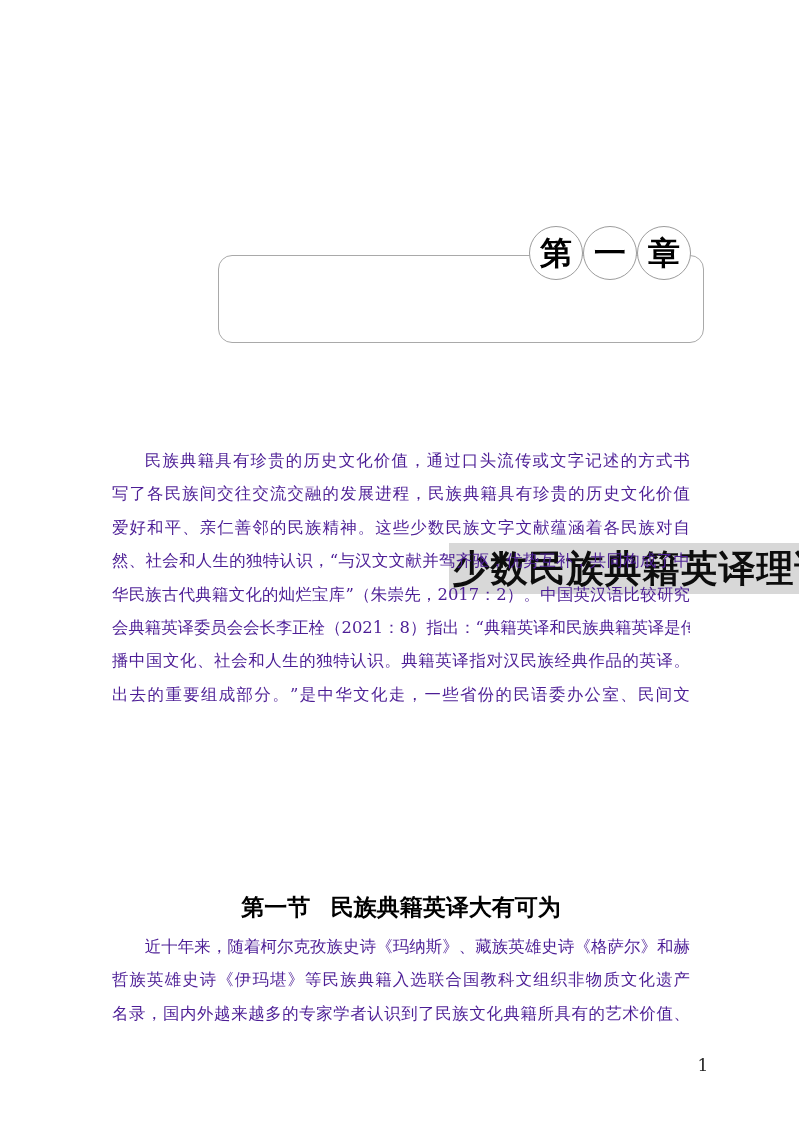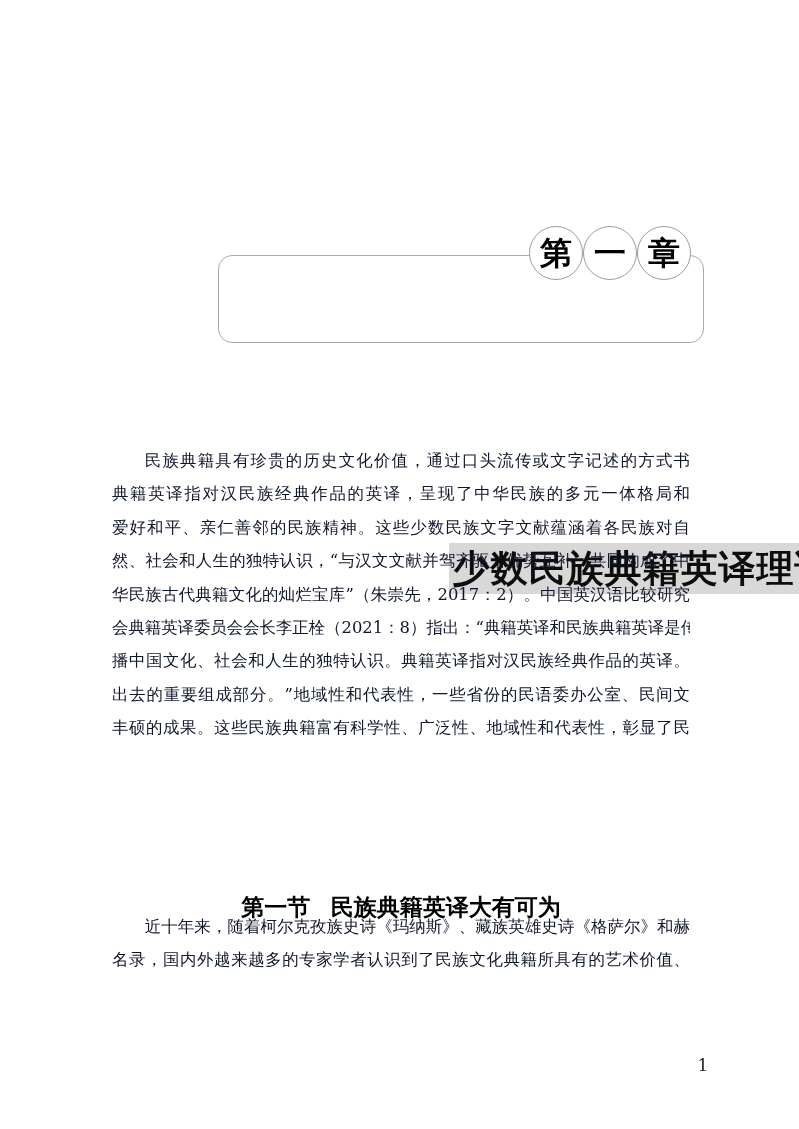--- a/index.html
+++ b/index.html
@@ -52,26 +52,26 @@
   .circle .char {
     font-weight: bold;
     font-size: 32px;
     color: #000000;
     line-height: 1;
   }
 
   
   .para { position: absolute; left: 112px; width: 578px; }
   .para-1 { top: 444px; }
-  .para-2 { top: 910px; }
+  .para-2 { top: 931px; font-family: Liberation Mono, monospace; }
   .line {
     height: 33.4px;
     line-height: 33.4px;
     font-size: 16.4px;
-    color: #0f172a;
+    color: #4c1d95;
     text-align: justify;
     text-align-last: justify;
     overflow: hidden;
     white-space: nowrap;
   }
   .l-first { text-indent: 2em; }
   .l-last { text-align-last: left; }
 
   
   .section-heading {
@@ -118,36 +118,36 @@
       <div class="circle">
         <span class="char">章</span>
       </div>
     </div>
   </header>
 
   <main>
 
     <div class="para para-1">
       <div class="line l-first">民族典籍具有珍贵的历史文化价值，通过口头流传或文字记述的方式书</div>
-      <div class="line">典籍英译指对汉民族经典作品的英译，呈现了中华民族的多元一体格局和</div>
+      <div class="line">写了各民族间交往交流交融的发展进程，民族典籍具有珍贵的历史文化价值</div>
       <div class="line">爱好和平、亲仁善邻的民族精神。这些少数民族文字文献蕴涵着各民族对自</div>
       <div class="line">然、社会和人生的独特认识，“与汉文文献并驾齐驱，优势互补，共同构成了中</div>
       <div class="line">华民族古代典籍文化的灿烂宝库”（朱崇先，2017：2）。中国英汉语比较研究</div>
       <div class="line">会典籍英译委员会会长李正栓（2021：8）指出：“典籍英译和民族典籍英译是传</div>
       <div class="line">播中国文化、社会和人生的独特认识。典籍英译指对汉民族经典作品的英译。</div>
-      <div class="line">出去的重要组成部分。”地域性和代表性，一些省份的民语委办公室、民间文</div>
-      <div class="line">丰硕的成果。这些民族典籍富有科学性、广泛性、地域性和代表性，彰显了民</div>
+      <div class="line">出去的重要组成部分。”是中华文化走，一些省份的民语委办公室、民间文</div>
     </div>
 
     <h2 class="section-heading">
       <span class="sec-number">第一节</span><span class="sec-title">民族典籍英译大有可为</span>
     </h2>
 
     <div class="para para-2">
       <div class="line l-first">近十年来，随着柯尔克孜族史诗《玛纳斯》、藏族英雄史诗《格萨尔》和赫</div>
+      <div class="line">哲族英雄史诗《伊玛堪》等民族典籍入选联合国教科文组织非物质文化遗产</div>
       <div class="line">名录，国内外越来越多的专家学者认识到了民族文化典籍所具有的艺术价值、</div>
     </div>
 
   </main>
 
   <footer>
     <div class="page-number">1</div>
   </footer>
 
 </div>

